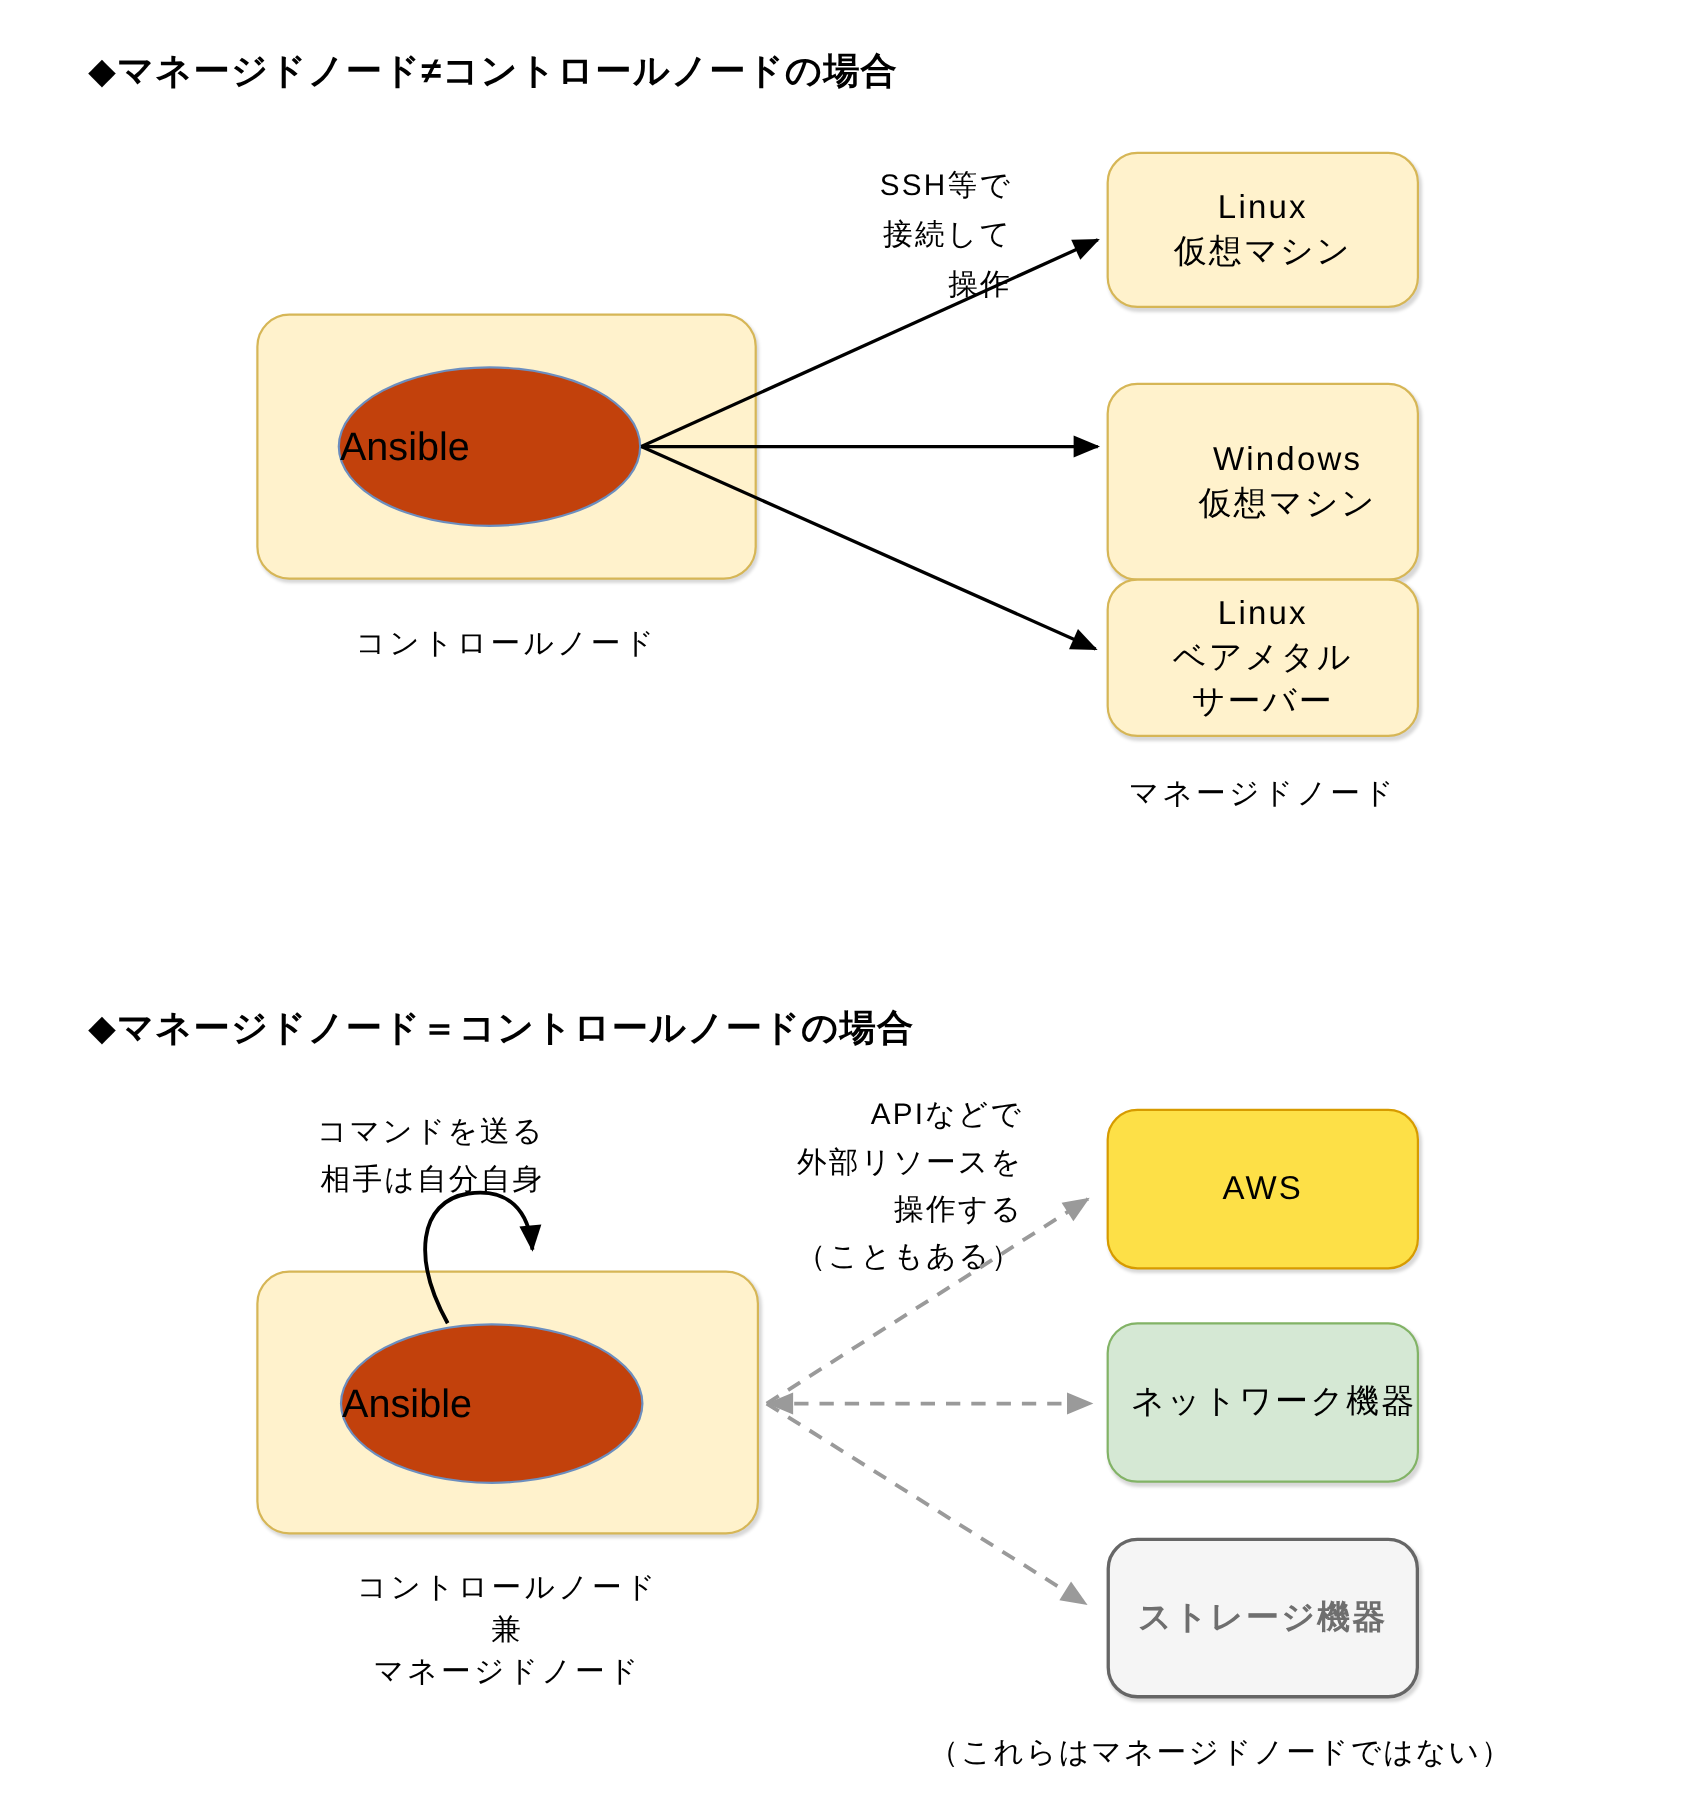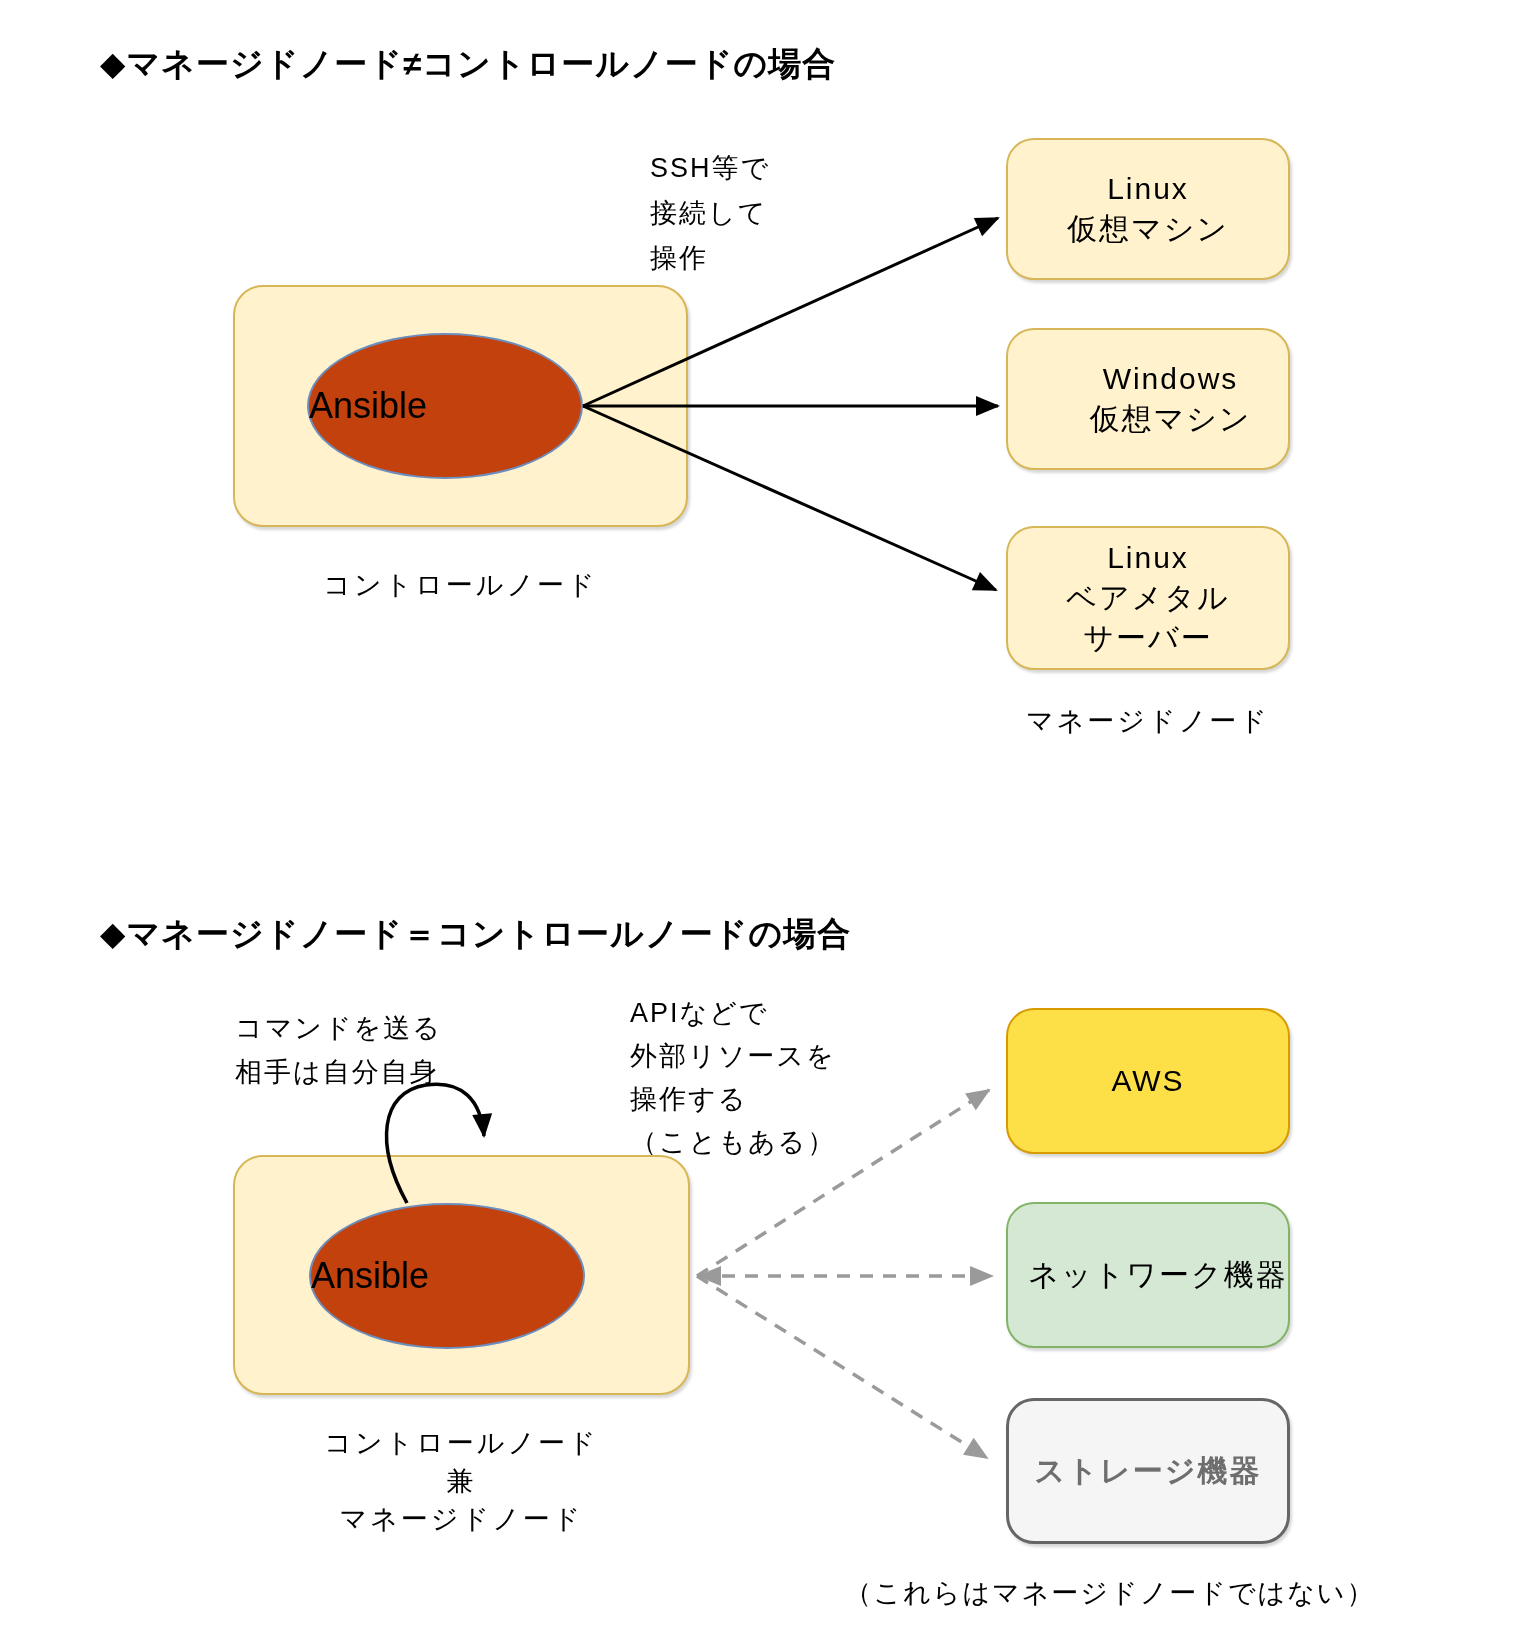--- a/index.html
+++ b/index.html
@@ -3,21 +3,21 @@
 <meta charset="utf-8">
 <style>
   html,body{margin:0;padding:0;background:#fff;}
   .canvas{
     position:relative;width:1538px;height:1650px;background:#ffffff;
     font-family:"Liberation Sans","DejaVu Sans",sans-serif;color:#000;
     overflow:hidden;
   }
   .abs{position:absolute;}
   .title{
-    font-size:33px;font-weight:bold;letter-spacing:1px;white-space:nowrap;margin-left:20px;
+    font-size:33px;font-weight:bold;letter-spacing:1px;white-space:nowrap;
   }
   .node{
     box-sizing:border-box;border-radius:28px;
     display:flex;flex-direction:column;align-items:center;justify-content:center;
     text-align:center;font-size:30px;line-height:40px;letter-spacing:2px;
     box-shadow:2px 3px 3px rgba(0,0,0,0.16);
   }
   .node-yellow{background:#FFF2CC;border:2.5px solid #D6B656;}
   .node-orange{background:#fde047;border:2.5px solid #D79B00;}
   .node-green{background:#D5E8D4;border:2.5px solid #82B366;}
@@ -28,21 +28,21 @@
   }
   .ellipse{
     box-sizing:border-box;background:#c2410c;border:2.5px solid #6C8EBF;
     border-radius:50%;display:flex;align-items:center;justify-content:flex-start;
     font-size:36px;
   }
   .caption{
     text-align:center;font-size:27px;line-height:38px;letter-spacing:3px;white-space:nowrap;
   }
   .annot{
-    text-align:left;font-size:27px;line-height:45px;letter-spacing:2px;white-space:nowrap;
+    text-align:right;font-size:27px;line-height:45px;letter-spacing:2px;white-space:nowrap;
   }
   svg.arrows{position:absolute;left:0;top:0;pointer-events:none;z-index:10;}
 </style>
 </head>
 <body>
 
 <div class="canvas">
 
   <div class="abs title" style="left:80px;top:42px;">◆マネージドノード≠コントロールノードの場合</div>
 
@@ -55,21 +55,21 @@
   <div class="abs annot" style="left:650px;top:146px;width:270px;">
     <div>SSH等で</div>
     <div>接続して</div>
     <div>操作</div>
   </div>
 
   <div class="abs node node-yellow" style="left:1006px;top:138px;width:284px;height:142px;">
     <div>Linux</div>
     <div>仮想マシン</div>
   </div>
-  <div class="abs node node-yellow" style="left:1006px;top:328px;width:284px;height:142px;padding-left:45px;">
+  <div class="abs node node-yellow" style="left:1006px;top:348px;width:284px;height:180px;padding-left:45px;">
     <div>Windows</div>
     <div>仮想マシン</div>
   </div>
   <div class="abs node node-yellow" style="left:1006px;top:526px;width:284px;height:144px;">
     <div>Linux</div>
     <div>ベアメタル</div>
     <div>サーバー</div>
   </div>
   <div class="abs caption" style="left:1006px;top:702px;width:284px;">マネージドノード</div>
 

